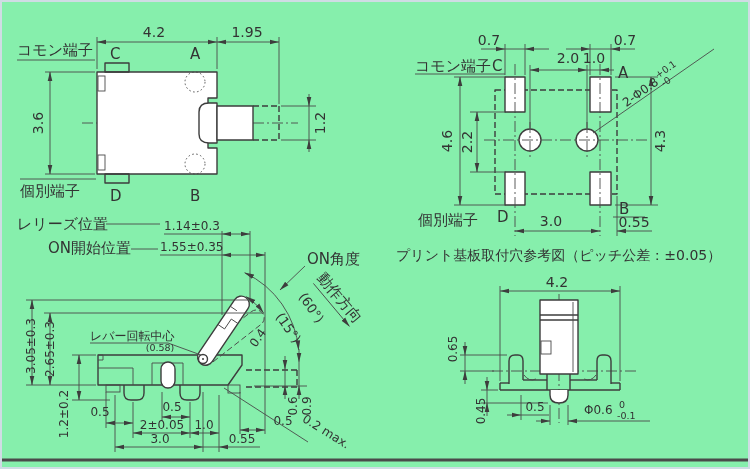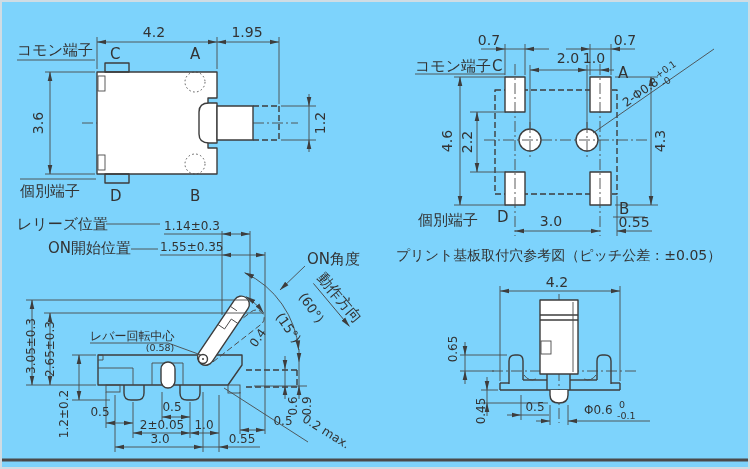--- a/index.html
+++ b/index.html
@@ -1,16 +1,16 @@
 <!DOCTYPE html>
 <html><head>
 <meta charset="utf-8">
 <style>
   html,body{margin:0;padding:0;background:#ffffff}
-  .sheet{position:relative;width:750px;height:469px;background:#7dd3fc;border:2px solid #cfdce4;box-sizing:border-box;overflow:hidden}
+  .sheet{position:relative;width:750px;height:469px;background:#86efac;border:2px solid #cfdce4;box-sizing:border-box;overflow:hidden}
   svg{position:absolute;left:0;top:0}
   text{font-family:"DejaVu Sans","Liberation Sans",sans-serif;fill:#333;}
   .ln{stroke:#3d3d3d;stroke-width:1.4;fill:none;stroke-linejoin:round}
   .lnf{stroke:#3d3d3d;stroke-width:1.4;fill:#ffffff;stroke-linejoin:round}
   .tn{stroke:#4a4a4a;stroke-width:0.9;fill:none}
   .dash{stroke-dasharray:6 3}
   .dd{stroke-dasharray:11 3 2 3}
   .dot{stroke-dasharray:1.6 2.4}
   .f15{font-size:15px}.f14{font-size:14px}.f13{font-size:13px}.f12{font-size:12px}.f9{font-size:9.5px}
   .mid{text-anchor:middle}.end{text-anchor:end}

